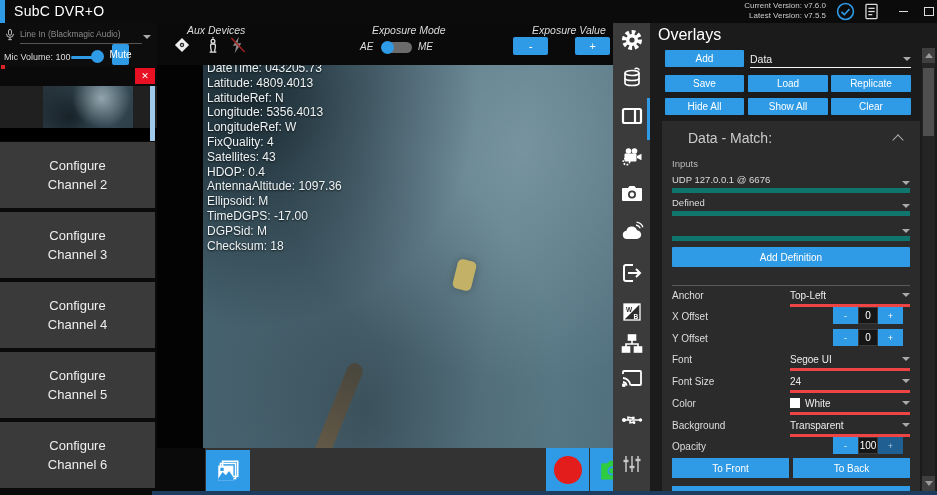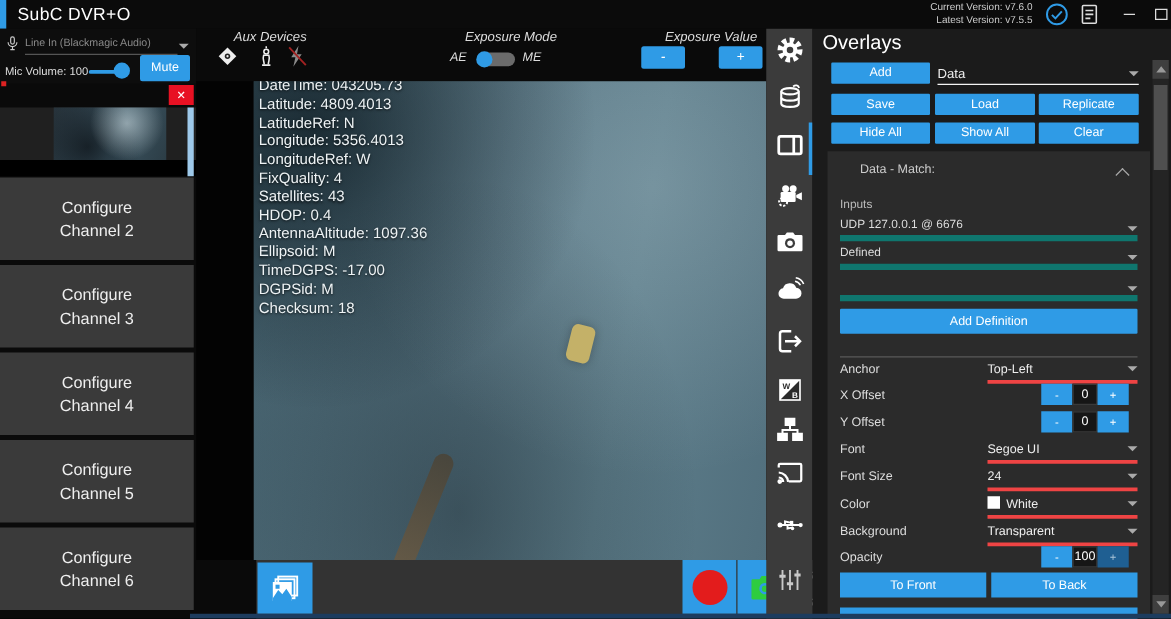--- a/index.html
+++ b/index.html
@@ -13,21 +13,21 @@
   .winbtn{position:absolute;top:0;height:23px;display:flex;align-items:center;justify-content:center;color:#ddd;cursor:pointer;}
   .winbtn.close{background:#e81123;color:#fff;font-size:10px;}
   .minbar{width:9px;height:1px;background:#ddd;}
   .maxbox{width:8px;height:7px;border:1px solid #ddd;}
   
   .audio{position:absolute;left:0;top:23px;width:157px;height:44px;background:#0d0d0d;}
   .ainput{position:absolute;left:20px;top:6px;width:122px;font-size:8.5px;color:#8a8a8a;border-bottom:1px solid #555;padding-bottom:4px;white-space:nowrap;overflow:hidden;}
   .micvol{position:absolute;left:4px;top:29px;font-size:9px;color:#ddd;}
   .sltrack{position:absolute;left:71px;top:33px;width:32px;height:3px;background:#2f9be6;border-radius:2px;}
   .slthumb{position:absolute;left:91px;top:27px;width:13px;height:13px;border-radius:50%;background:#2f9be6;}
-  .mute{position:absolute;left:112px;top:21px;width:40px;height:21px;border-radius:2px;}
+  .mute{position:absolute;left:112px;top:21px;width:17px;height:21px;border-radius:2px;}
   .bluebtn{background:#2f9be6;color:#fff;font-size:10px;display:flex;align-items:center;justify-content:center;cursor:pointer;}
   .caret{width:0;height:0;border-left:4px solid transparent;border-right:4px solid transparent;border-top:4px solid #aaa;}
   
   .topbar{position:absolute;left:157px;top:23px;width:456px;height:42px;background:#0a0a0a;font-style:italic;}
   .tlabel{position:absolute;font-size:10.5px;color:#ddd;}
   .auxico{position:absolute;top:12px;width:20px;height:20px;}
   .togglelab{position:absolute;top:18px;font-size:10px;color:#ddd;}
   .ttrack{position:absolute;left:227px;top:19px;width:28px;height:11px;background:#6b6b6b;border-radius:6px;}
   .tknob{position:absolute;left:224px;top:18px;width:13px;height:13px;border-radius:50%;background:#2f9be6;}
   .expbtn{position:absolute;top:14px;width:35px;height:18px;border-radius:2px;font-size:11px;}
@@ -60,21 +60,21 @@
   .toolbar{position:absolute;left:613px;top:23px;width:37px;height:472px;background:#3b3b3b;}
   .ticon{position:absolute;left:7px;width:24px;height:24px;cursor:pointer;}
   .ticon svg{width:100%;height:100%;}
   .tsel{position:absolute;right:0;top:75px;width:3px;height:42px;background:#2f9be6;}
   
   .rpanel{position:absolute;left:650px;top:23px;width:287px;height:472px;background:#1b1b1b;}
   .rtitle{position:absolute;left:8px;top:3px;font-size:16px;color:#fff;}
   .rbtn{position:absolute;height:17px;border-radius:1px;}
   .ddtop{position:absolute;left:100px;top:27px;width:161px;height:17px;border-bottom:1.5px solid #f5f5f5;display:flex;align-items:center;justify-content:space-between;font-size:10.5px;color:#eee;cursor:pointer;}
   .matchbox{position:absolute;left:12px;top:98px;width:258px;height:374px;background:#2b2b2b;}
-  .mhead{position:absolute;left:26px;top:9px;font-size:10px;color:#ccc;}
+  .mhead{position:absolute;left:26px;top:9px;font-size:14px;color:#ccc;}
   .chev{position:absolute;left:232px;top:15px;width:7px;height:7px;border-left:1.5px solid #aaa;border-top:1.5px solid #aaa;transform:rotate(45deg);cursor:pointer;}
   .mlabel{position:absolute;left:10px;font-size:9.5px;color:#bbb;}
   .dd{position:absolute;left:10px;width:238px;height:20px;border-bottom:5px solid #0f766e;display:flex;align-items:flex-end;justify-content:space-between;padding-bottom:3px;box-sizing:border-box;font-size:9.5px;color:#ddd;cursor:pointer;}
   .adddef{position:absolute;left:10px;top:126px;width:238px;height:20px;border-radius:1px;}
   .mdivider{position:absolute;left:10px;top:164px;width:238px;height:1px;background:#5a5a5a;}
   .frow{position:absolute;left:10px;width:238px;height:20px;}
   .flabel{position:absolute;left:0;top:4px;font-size:10px;color:#ddd;}
   .fdd{position:absolute;left:118px;top:0;width:120px;height:18px;border-bottom:3px solid #ef4444;display:flex;align-items:center;justify-content:space-between;font-size:10px;color:#eee;cursor:pointer;}
   .stepper{position:absolute;left:161px;top:0;display:flex;height:17px;}
   .stbtn{width:25px;height:17px;font-size:9px;}

